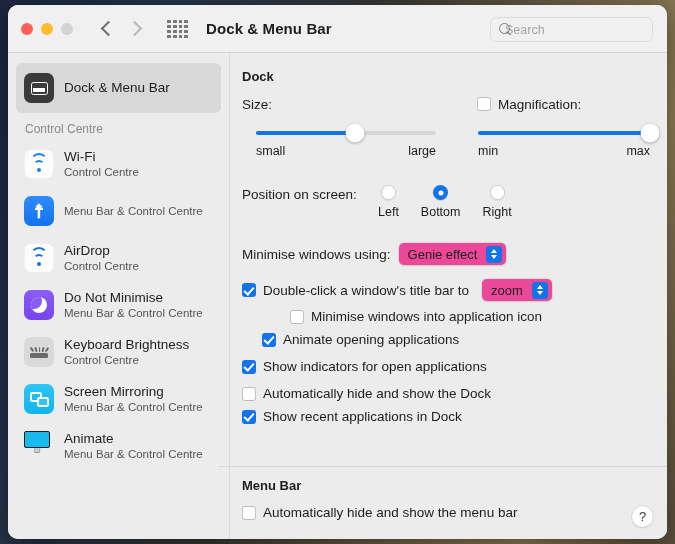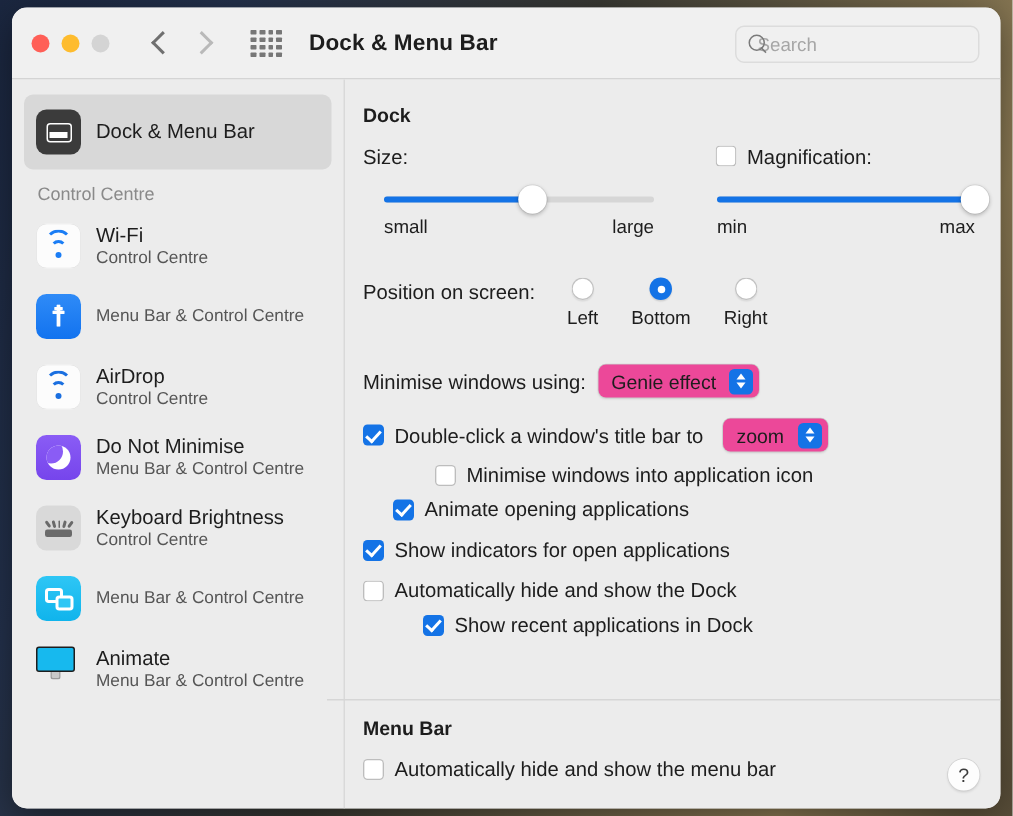--- a/index.html
+++ b/index.html
@@ -414,20 +414,21 @@
     </div>
 
     <div class="side-row item">
       <div class="ico rsq screen">
         <div class="mirror">
             <div class="b b1"></div>
             <div class="b b2"></div>
           </div>
       </div>
       <div class="side-text">
+        <div class="side-title">Screen Mirroring</div>
         <div class="side-sub">Menu Bar &amp; Control Centre</div>
       </div>
     </div>
 
     <div class="side-row item">
       <div class="ico display">
         <div class="monitor">
             <div class="scr"></div>
             <div class="stand"></div>
           </div>
@@ -530,21 +531,21 @@
       <div class="cbrow" style="margin-top:12px;">
         <div class="cb on"></div>
         <div class="label">Show indicators for open applications</div>
       </div>
 
       <div class="cbrow" style="margin-top:12px;">
         <div class="cb"></div>
         <div class="label">Automatically hide and show the Dock</div>
       </div>
 
-      <div class="cbrow" style="margin-top:8px;margin-left:40px;">
+      <div class="cbrow" style="margin-top:8px;">
         <div class="cb on"></div>
         <div class="label">Show recent applications in Dock</div>
       </div>
 
     </div>
 
     <div class="divider" style="top:413px; left:-12px; right:0;"></div>
 
     <div style="position:absolute; top:425px; left:12px;">
       <div class="sec-title">Menu Bar</div>

